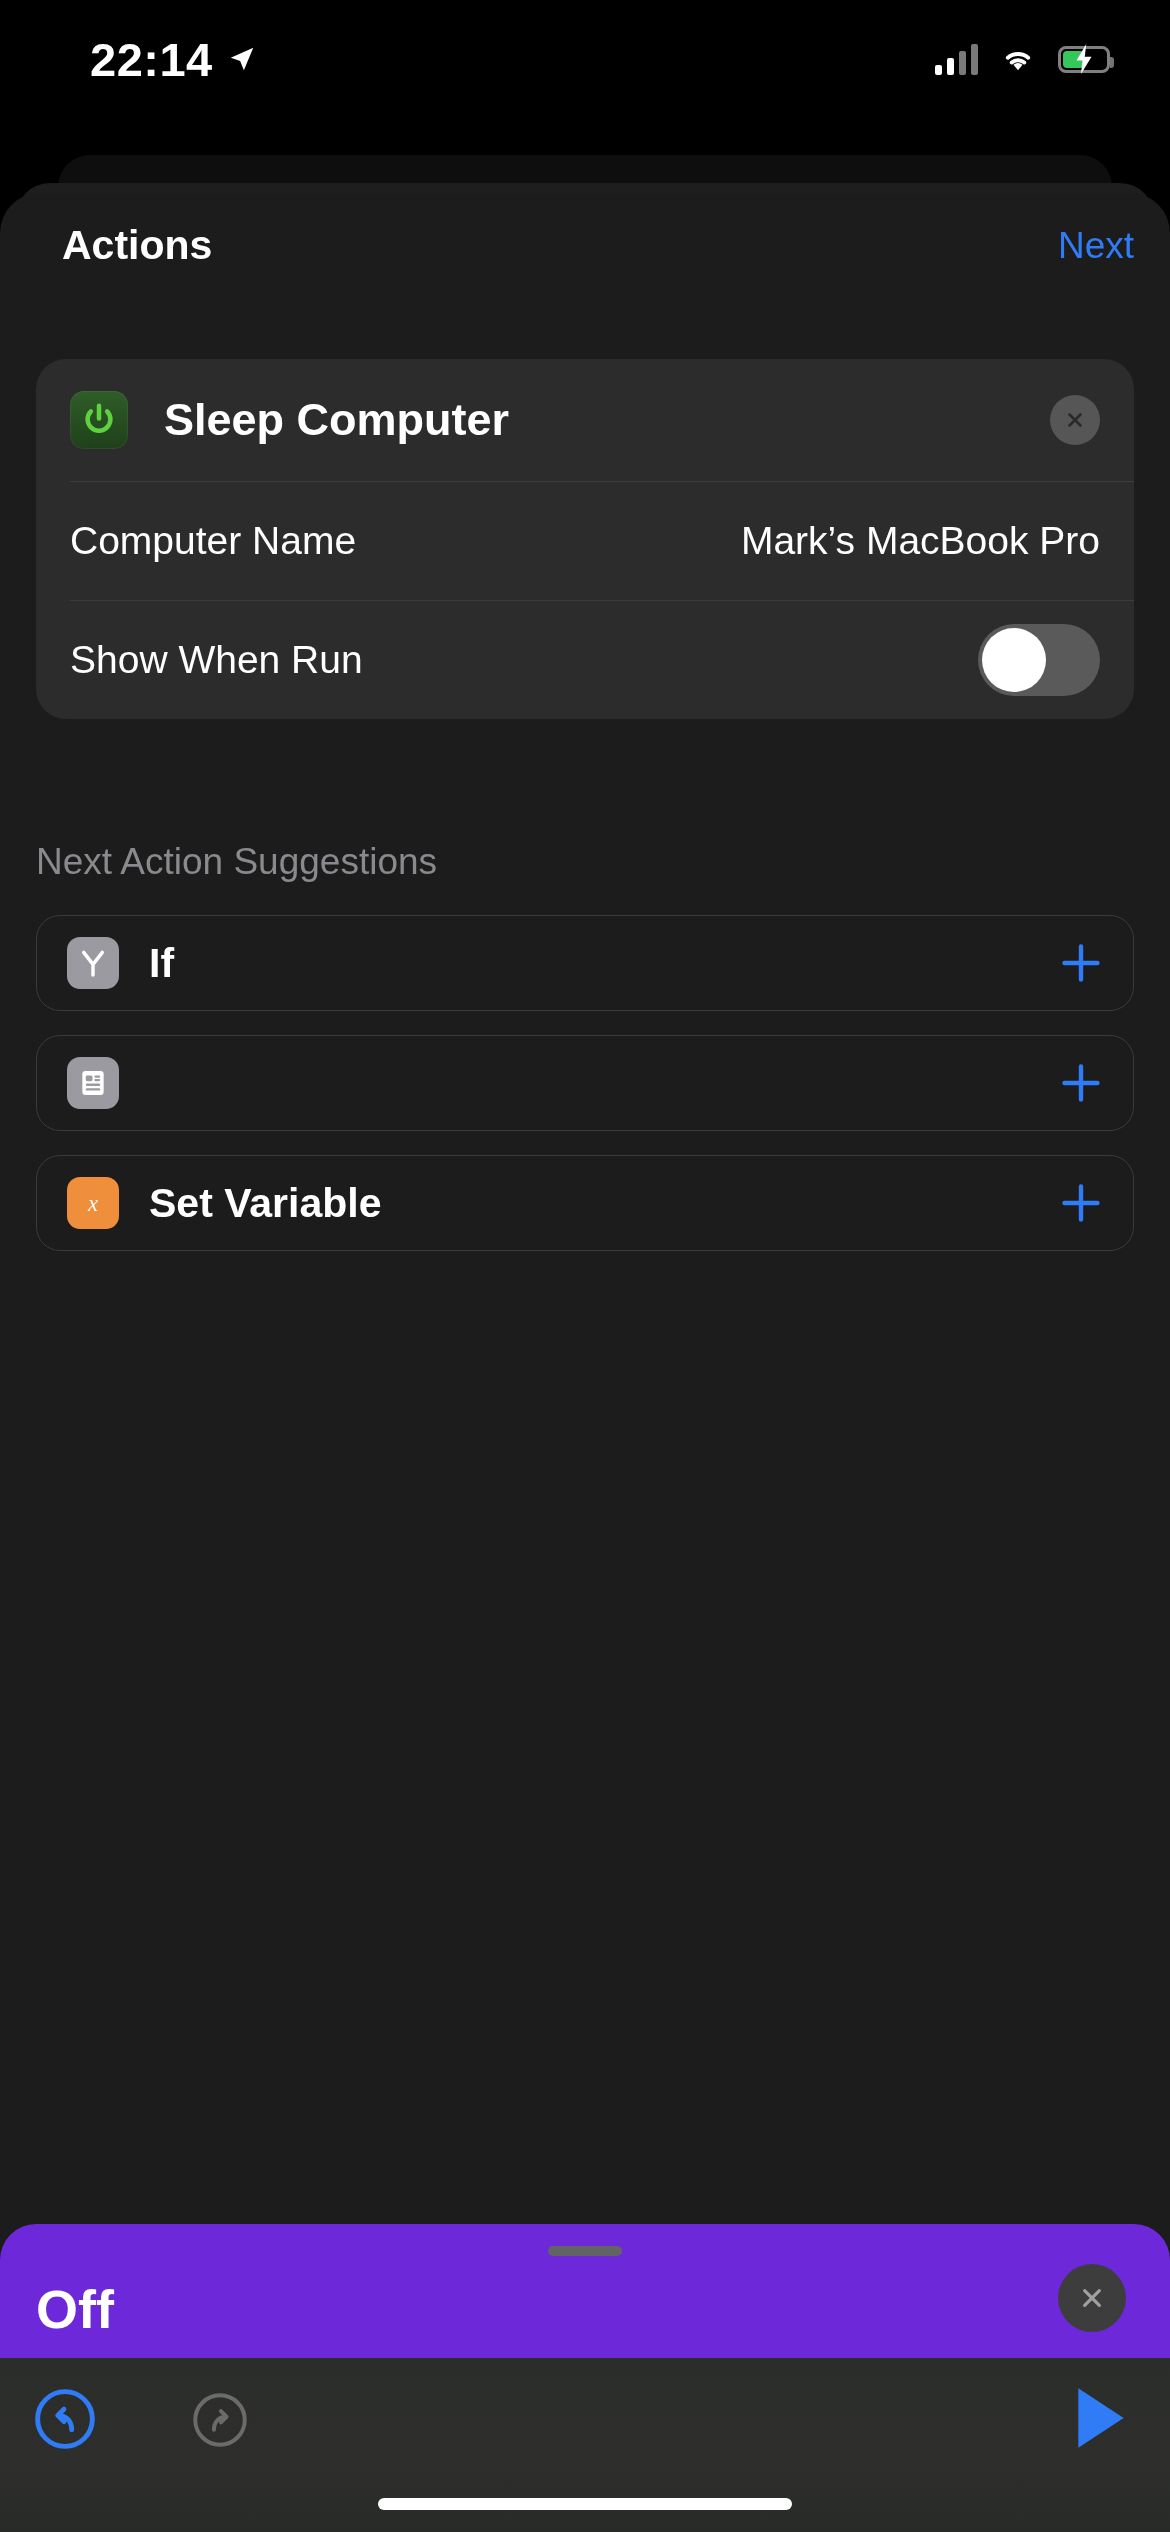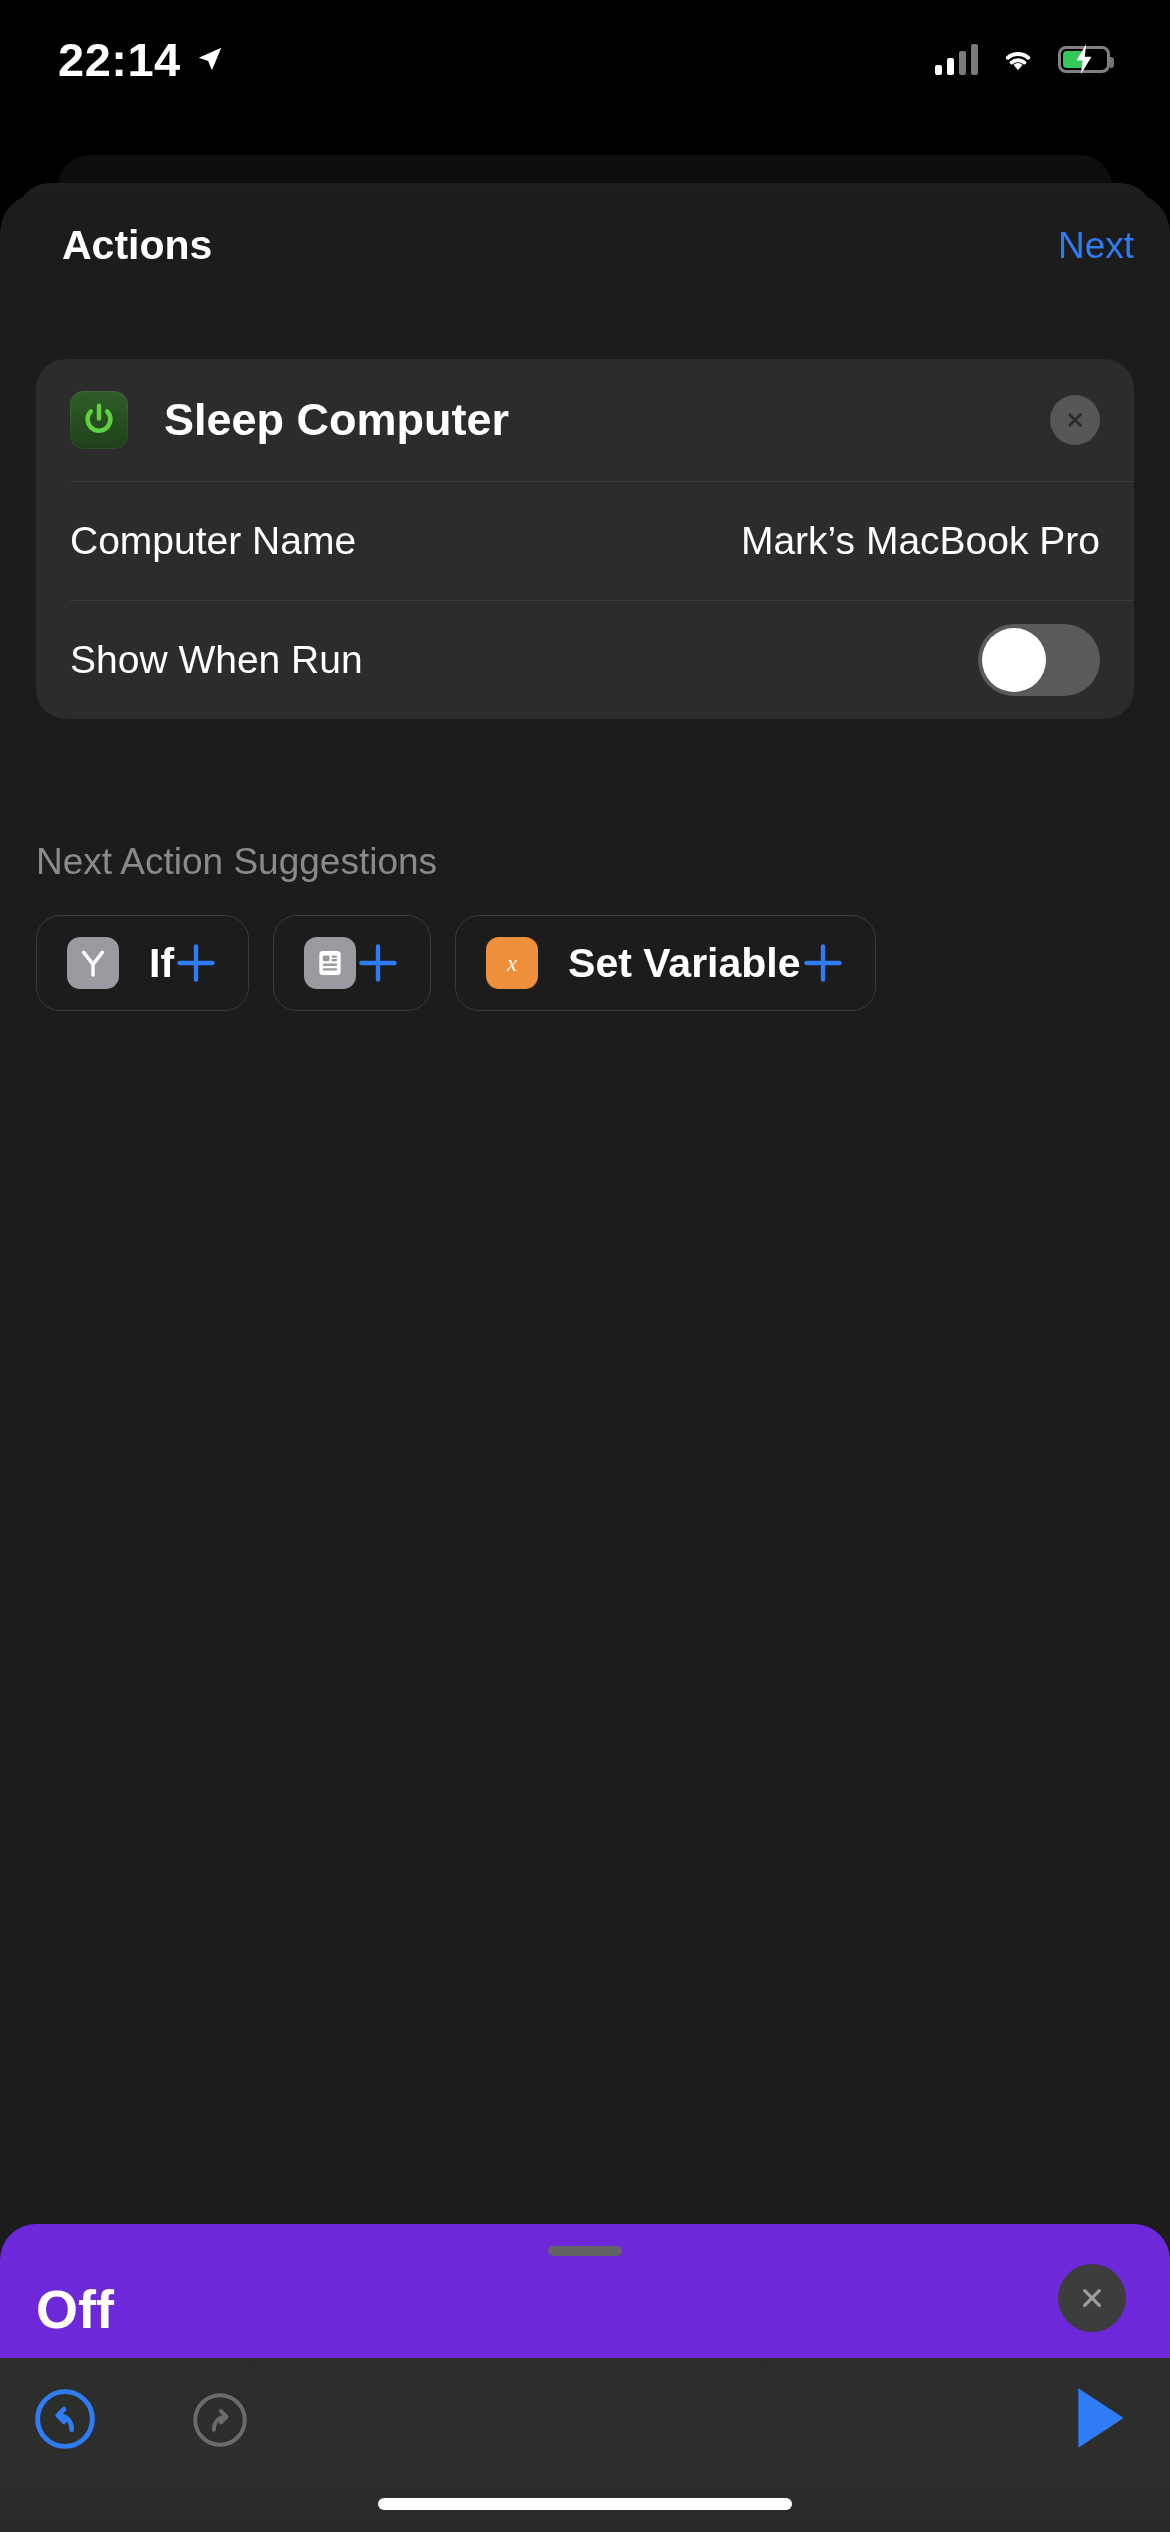--- a/index.html
+++ b/index.html
@@ -8,21 +8,21 @@
     background:#000;
     font-family:"Liberation Sans", sans-serif;
     overflow:hidden;
   }
   .phone { position:relative; width:1170px; height:2532px; background:#000; }
 
   
   .statusbar {
     position:absolute; top:0; left:0; width:1170px; height:118px;
     display:flex; align-items:center; justify-content:space-between;
-    padding:0 60px 0 58px;
+    padding:0 60px 0 90px;
   }
   .sb-left { display:flex; align-items:center; gap:14px; }
   .sb-time { color:#fff; font-size:47px; font-weight:700; letter-spacing:0.5px; }
   .loc-arrow { width:30px; height:30px; display:block; }
   .sb-right { display:flex; align-items:center; gap:20px; }
   .sig { display:flex; align-items:flex-end; gap:5px; height:32px; }
   .sig i { display:block; width:7px; background:#fff; border-radius:2px; }
   .sig i:nth-child(1){ height:10px; background:#fff; }
   .sig i:nth-child(2){ height:17px; background:#fff; }
   .sig i:nth-child(3){ height:24px; background:#7a7a7a; }
@@ -102,21 +102,21 @@
   }
   .toggle .knob {
     position:absolute; top:4px; left:4px; width:64px; height:64px;
     border-radius:50%; background:#fff;
   }
 
   
   .sugg-title {
     margin:122px 0 0 36px; color:#8a8a8e; font-size:37px;
   }
-  .sugg-list { margin:32px 36px 0 36px; display:flex; flex-direction:row; gap:24px; }
+  .sugg-list { margin:32px 36px 0 36px; display:flex; flex-direction:column; gap:24px; }
   .sugg-row {
     display:flex; align-items:center; height:96px; padding:0 30px;
     border:1px solid #3a3a3a; border-radius:24px; background:transparent;
     cursor:pointer;
   }
   .sugg-icon {
     width:52px; height:52px; border-radius:13px; flex:none;
     display:flex; align-items:center; justify-content:center;
   }
   .sugg-icon.gray { background:#9a9aa0; }

